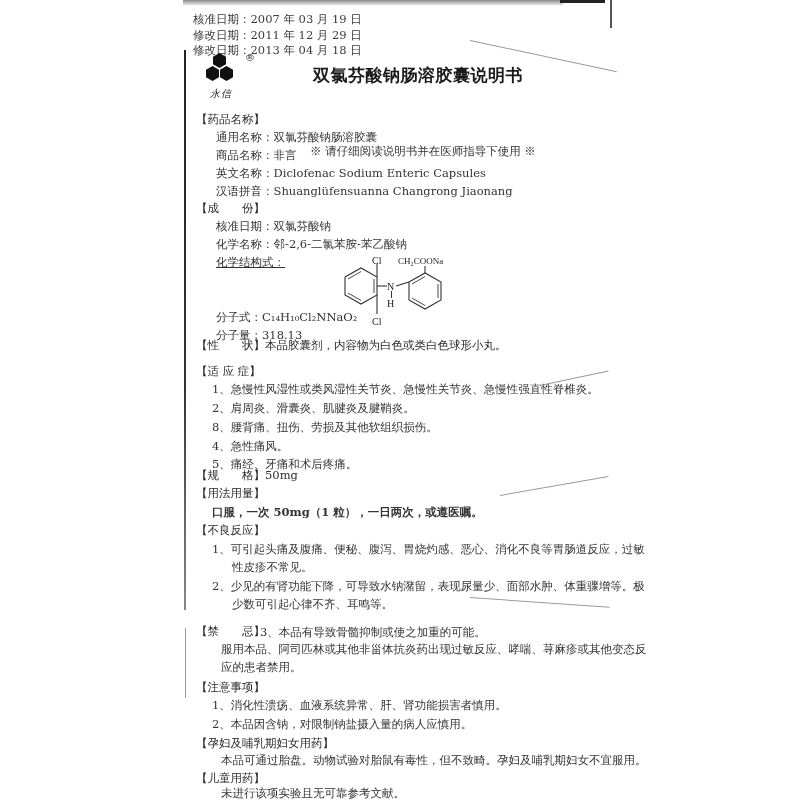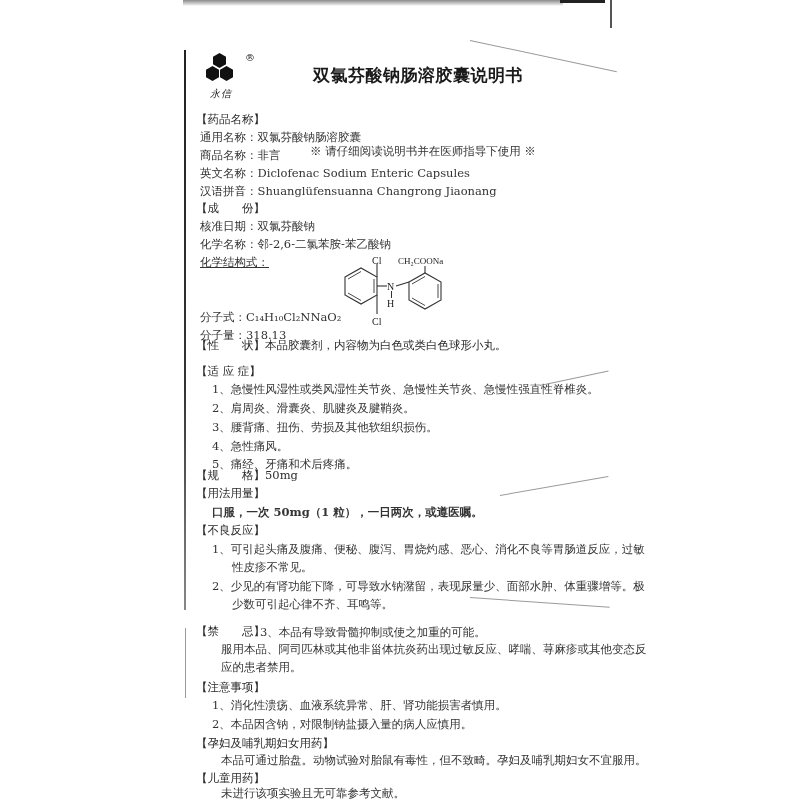--- a/index.html
+++ b/index.html
@@ -37,40 +37,45 @@
     clip-path: polygon(50% 0, 100% 25%, 100% 75%, 50% 100%, 0 75%, 0 25%); }
   .logo-reg { position: absolute; left: 245px; top: 52px; font-size: 10px; color: #222; }
   .logo-text { position: absolute; left: 210px; top: 87px; font-size: 10px; color: #222; letter-spacing: 1px; font-style: italic; }
 
   .title { position: absolute; left: 313px; top: 64px; font-size: 17px; font-weight: bold;
     color: #1a1a1a; font-family: "DejaVu Sans", "Liberation Sans", sans-serif; letter-spacing: 0.5px; }
   .subtitle { position: absolute; left: 310px; top: 96px; font-size: 11.5px; color: #333; white-space: nowrap; margin-top: 48px; }
 
   .sec { position: absolute; left: 196px; font-size: 11.5px; color: #2a2a2a; white-space: nowrap; }
   .line { position: absolute; font-size: 11.5px; color: #333; white-space: nowrap; }
-  .ind1 { left: 200px; }
+  .ind1 { left: 216px; }
   .ind2 { left: 212px; }
   .ind3 { left: 221px; }
 
   .chem { position: absolute; left: 325px; top: 252px; width: 135px; height: 85px; }
 </style>
 </head>
 <body>
 
 <div class="page">
   <div class="top-shade"></div>
   <div class="top-shade2"></div>
   <div class="right-tick"></div>
   <div class="left-rule"></div>
   <div class="left-rule2"></div>
   <div class="crease" style="left:470px;top:40px;width:150px;transform:rotate(12deg);"></div>
   <div class="crease" style="left:500px;top:495px;width:110px;transform:rotate(-10deg);"></div>
   <div class="crease" style="left:470px;top:597px;width:140px;transform:rotate(4deg);"></div>
   <div class="crease" style="left:540px;top:385px;width:70px;transform:rotate(-12deg);"></div>
 
+  <div class="dates">
+    <div>核准日期：2007 年 03 月 19 日</div>
+    <div>修改日期：2011 年 12 月 29 日</div>
+    <div>修改日期：2013 年 04 月 18 日</div>
+  </div>
 
   <div class="logo">
     <div class="hex" style="left:10px;top:0;"></div>
     <div class="hex" style="left:3px;top:13px;"></div>
     <div class="hex" style="left:17px;top:13px;"></div>
   </div>
   <div class="logo-reg">®</div>
   <div class="logo-text">永信</div>
 
   <div class="title">双氯芬酸钠肠溶胶囊说明书</div>
@@ -116,21 +121,21 @@
   <div class="line ind1" style="top:310px;">分子式：C₁₄H₁₀Cl₂NNaO₂</div>
   <div class="line ind1" style="top:328px;">分子量：318.13</div>
 
   <div class="sec" style="top:338px;">
     <span>【性　　状】</span><span>本品胶囊剂，内容物为白色或类白色球形小丸。</span>
   </div>
 
   <div class="sec" style="top:364px;">【适 应 症】</div>
   <div class="line ind2" style="top:382px;">1、急慢性风湿性或类风湿性关节炎、急慢性关节炎、急慢性强直性脊椎炎。</div>
   <div class="line ind2" style="top:401px;">2、肩周炎、滑囊炎、肌腱炎及腱鞘炎。</div>
-  <div class="line ind2" style="top:420px;">3、腰背痛、扭伤、劳损及其他软组织损伤。</div>
+  <div class="line ind2" style="top:420px;">8、腰背痛、扭伤、劳损及其他软组织损伤。</div>
   <div class="line ind2" style="top:439px;">4、急性痛风。</div>
   <div class="line ind2" style="top:457px;">5、痛经、牙痛和术后疼痛。</div>
 
   <div class="sec" style="top:468px;">
     <span>【规　　格】</span><span>50mg</span>
   </div>
 
   <div class="sec" style="top:486px;">【用法用量】</div>
   <div class="line ind2" style="top:505px;font-weight:bold;">口服，一次 50mg（1 粒），一日两次，或遵医嘱。</div>
 

